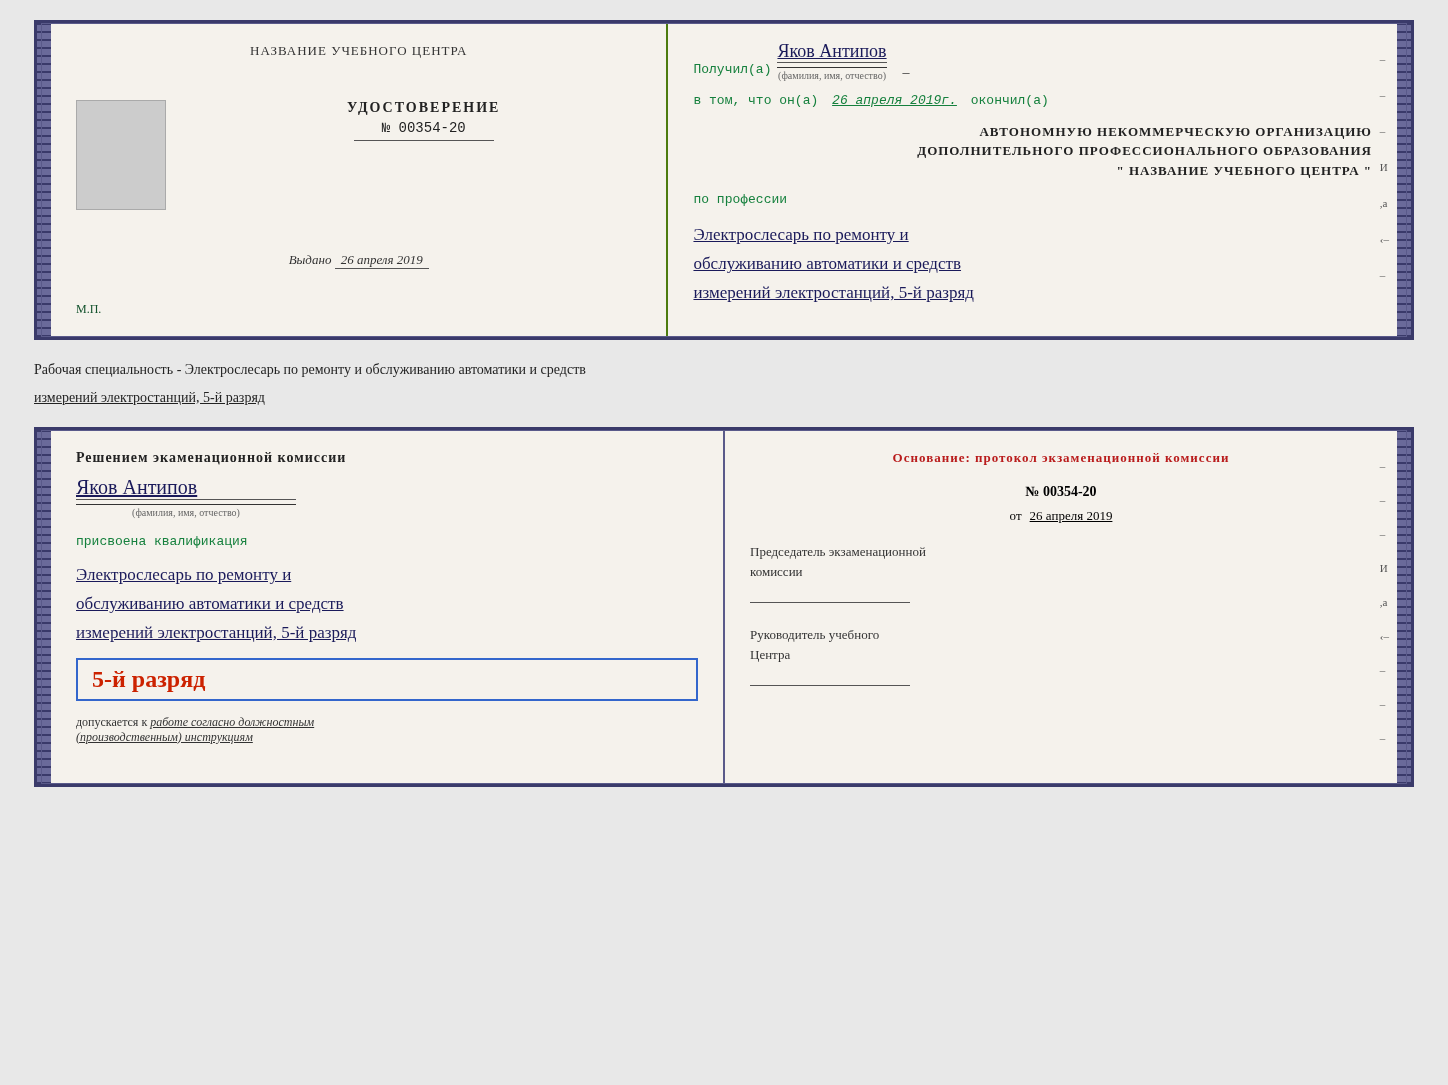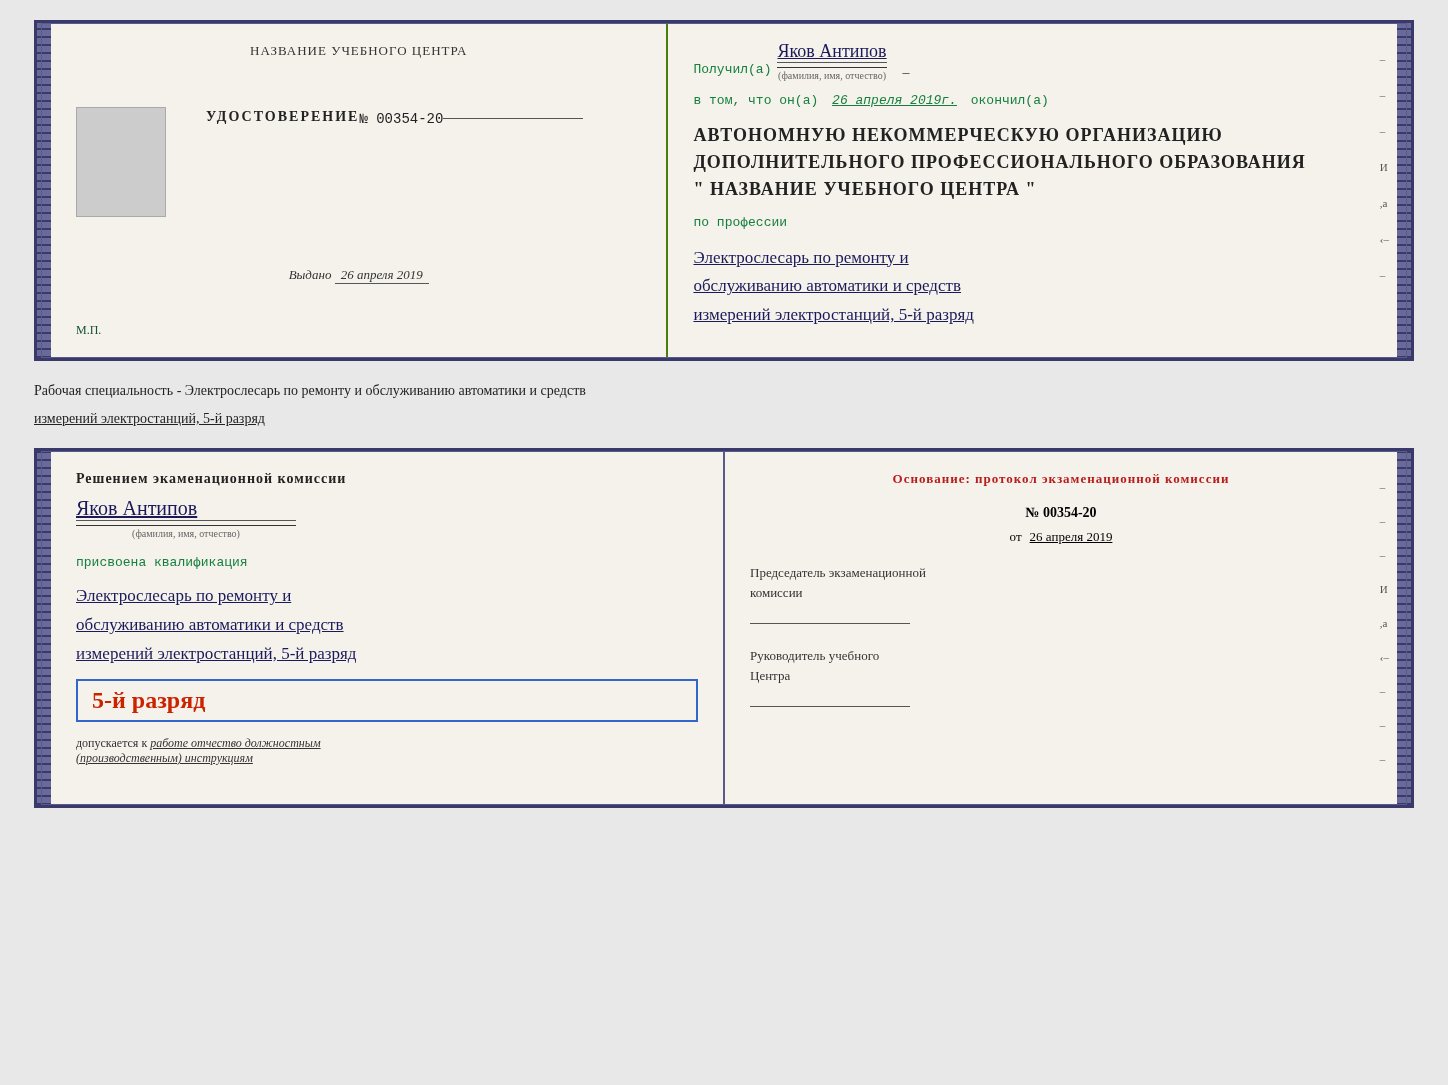--- a/index.html
+++ b/index.html
@@ -177,25 +177,25 @@
     }
 
     .body-text {
       font-size: 13px;
       color: #15803d;
       line-height: 1.6;
       font-family: Liberation Mono, monospace;
     }
 
     .body-text-bold {
-      font-size: 18px;
+      font-size: 13px;
       font-weight: bold;
       letter-spacing: 1px;
       color: #222;
-      text-align: left;
+      text-align: right;
       line-height: 1.5;
     }
 
     .profession-hand {
       font-family: 'Segoe Script', 'Brush Script MT', cursive;
       font-size: 17px;
       color: #1a1a5a;
       text-decoration: underline;
       line-height: 1.7;
     }
@@ -285,21 +285,21 @@
 <div class="document-container">
 
   <div class="booklet">
     <div class="booklet-spine"></div>
 
     <div class="booklet-left">
       <div class="org-name-label">НАЗВАНИЕ УЧЕБНОГО ЦЕНТРА</div>
 
       <div class="cert-center">
         <div class="photo-placeholder"></div>
-        <div style="display:flex;flex-direction:row;align-items:center;flex:1;padding-left:20px;">
+        <div style="display:flex;flex-direction:column;align-items:center;flex:1;padding-left:20px;">
           <div class="cert-title">УДОСТОВЕРЕНИЕ</div>
           <div class="cert-number">№ 00354-20</div>
           <div style="border-bottom:1px solid #555;width:140px;margin-top:4px;"></div>
         </div>
       </div>
 
       <div class="cert-issued">
         <span>Выдано</span>
         <span class="field-underline" style="padding:0 6px;">26 апреля 2019</span>
       </div>
@@ -378,21 +378,21 @@
         <div class="profession-hand">обслуживанию автоматики и средств</div>
         <div class="profession-hand">измерений электростанций, 5-й разряд</div>
       </div>
 
       <div class="qualification-badge" style="margin-top:10px;border:2px solid #3366cc;">
         <span class="qualification-badge-text">5-й разряд</span>
       </div>
 
       <div class="allowed-text">
         <span>допускается к</span>
-        <span class="italic-underline">работе отчество должностным</span>
+        <span class="italic-underline">работе согласно должностным</span>
         <div class="italic-underline">(производственным) инструкциям</div>
       </div>
     </div>
 
     <div class="bottom-right" style="position:relative;">
       <div style="font-size:13px;font-weight:bold;letter-spacing:1px;color:#b91c1c;text-align:center;margin-bottom:16px;">Основание: протокол экзаменационной комиссии</div>
 
       <div style="text-align:center;margin-bottom:6px;">
         <span style="font-size:14px;font-weight:bold;">№  00354-20</span>
       </div>

